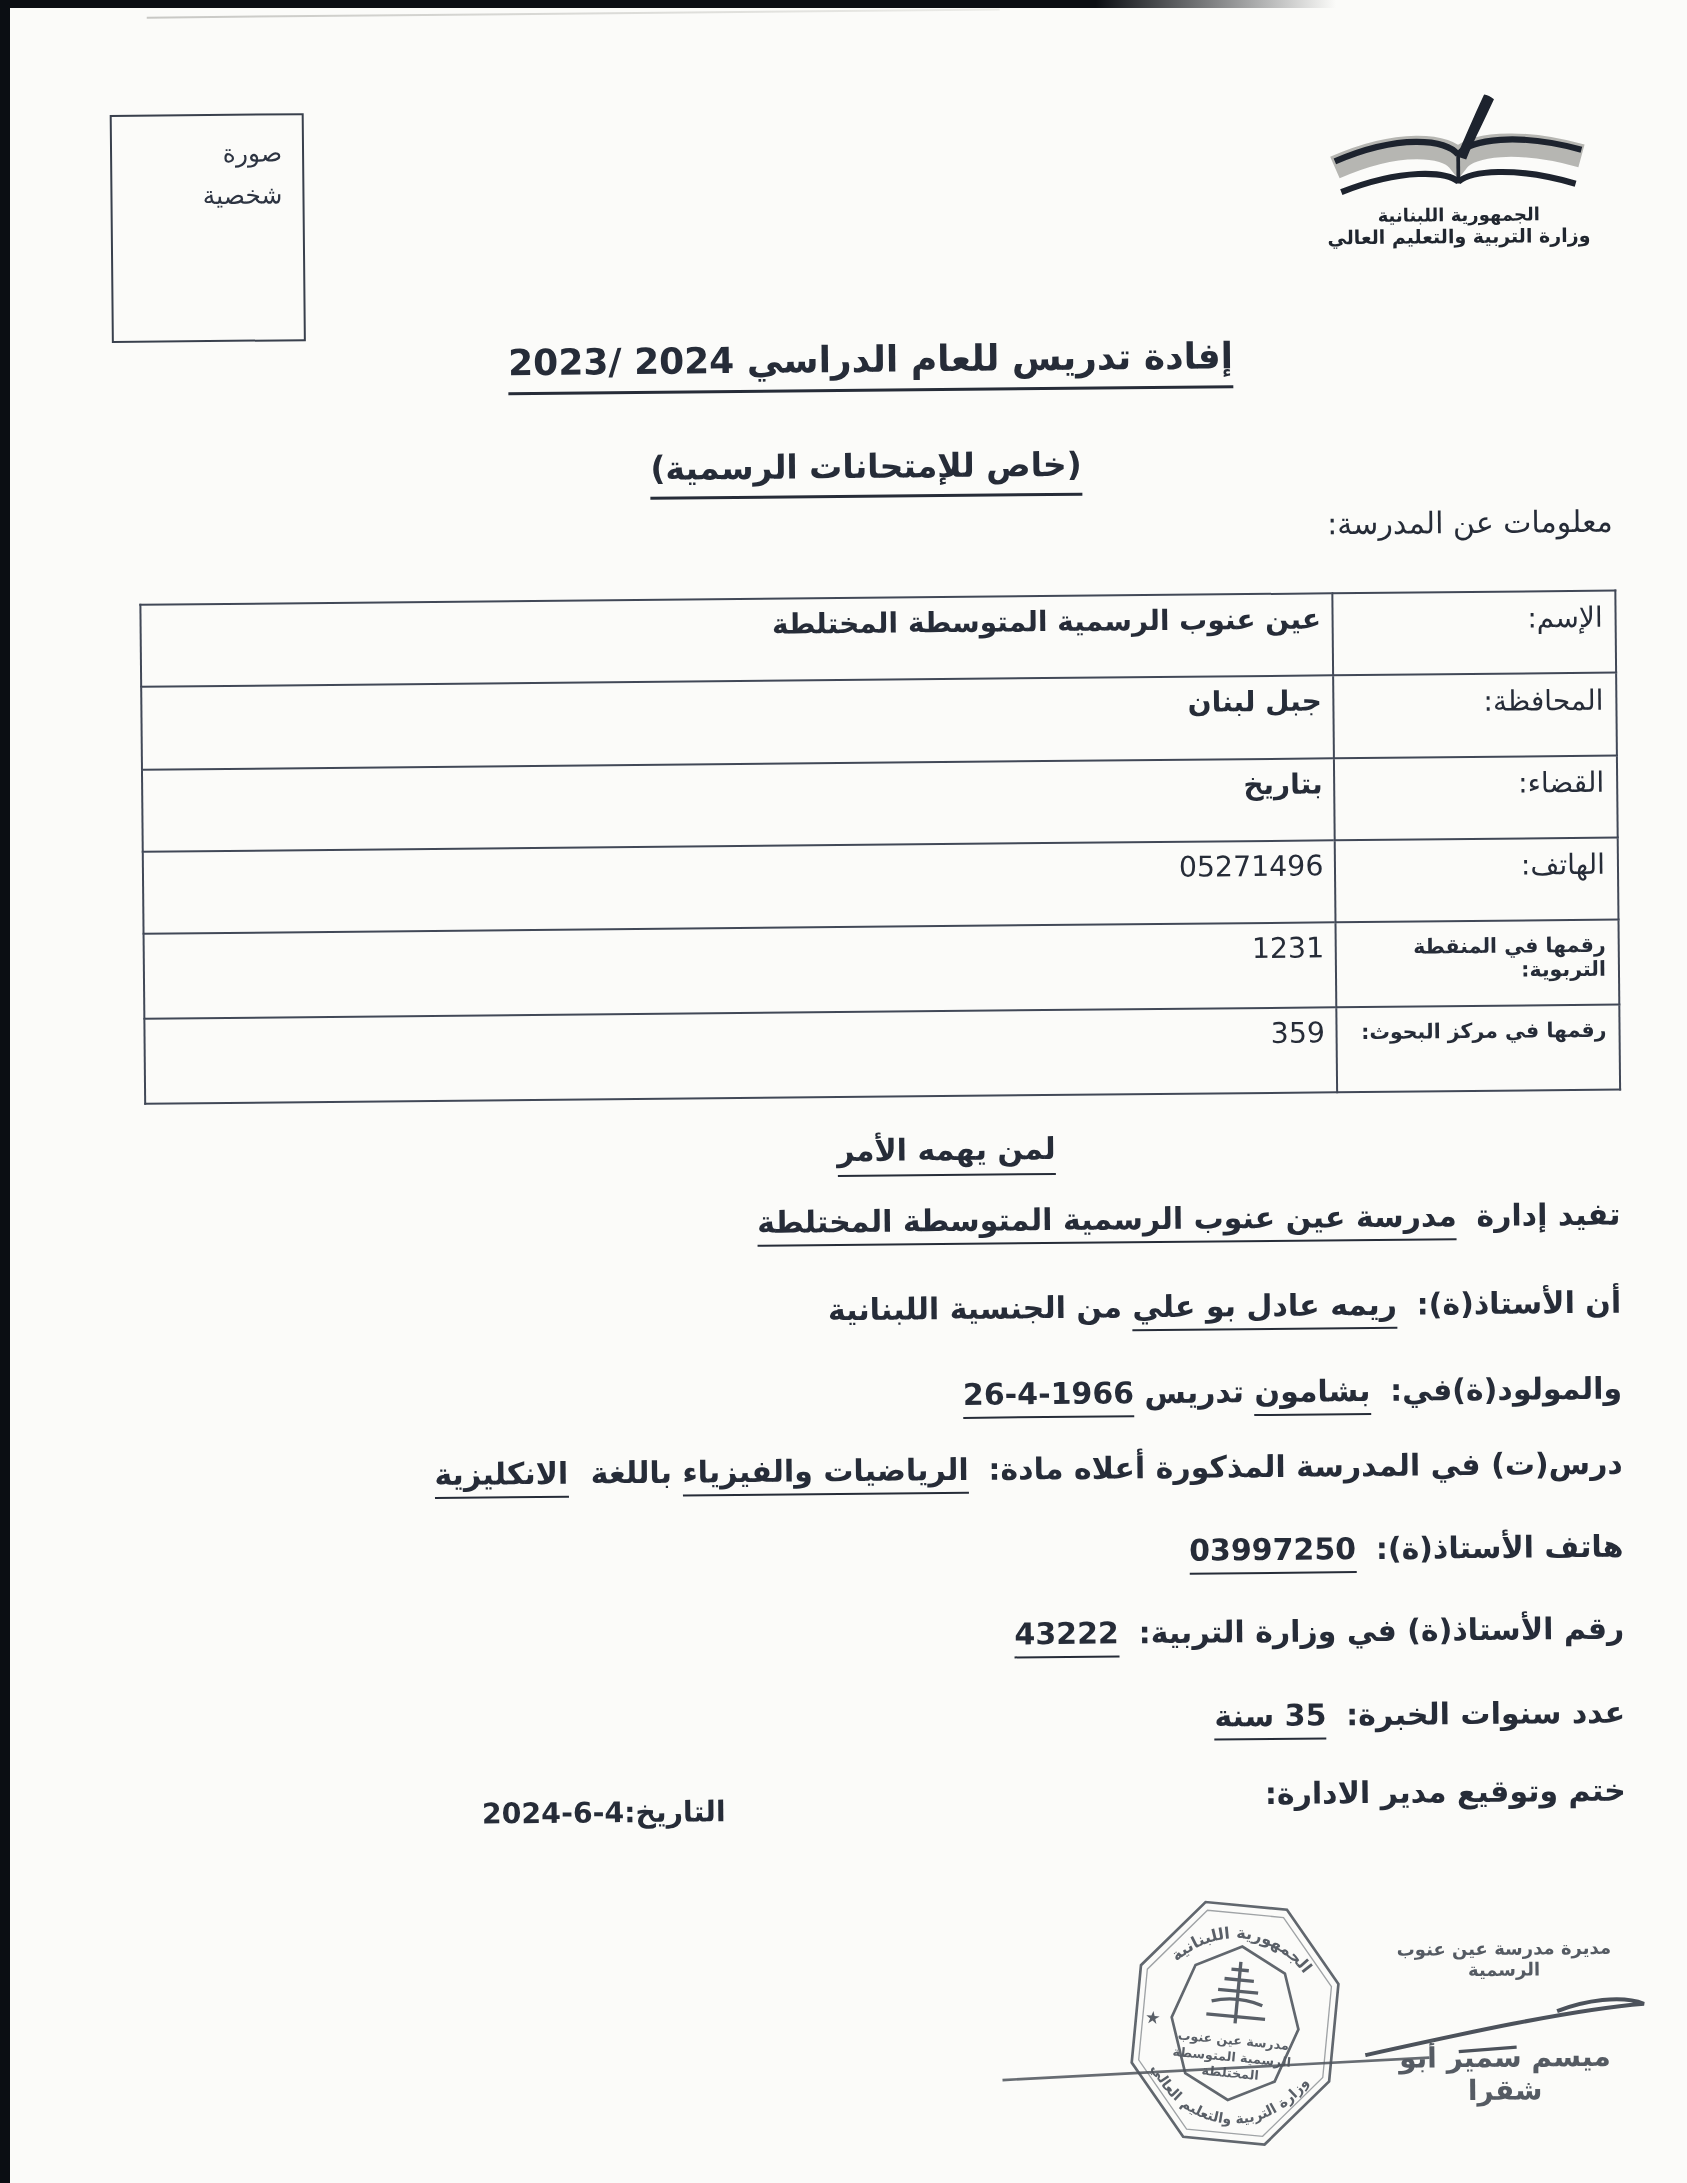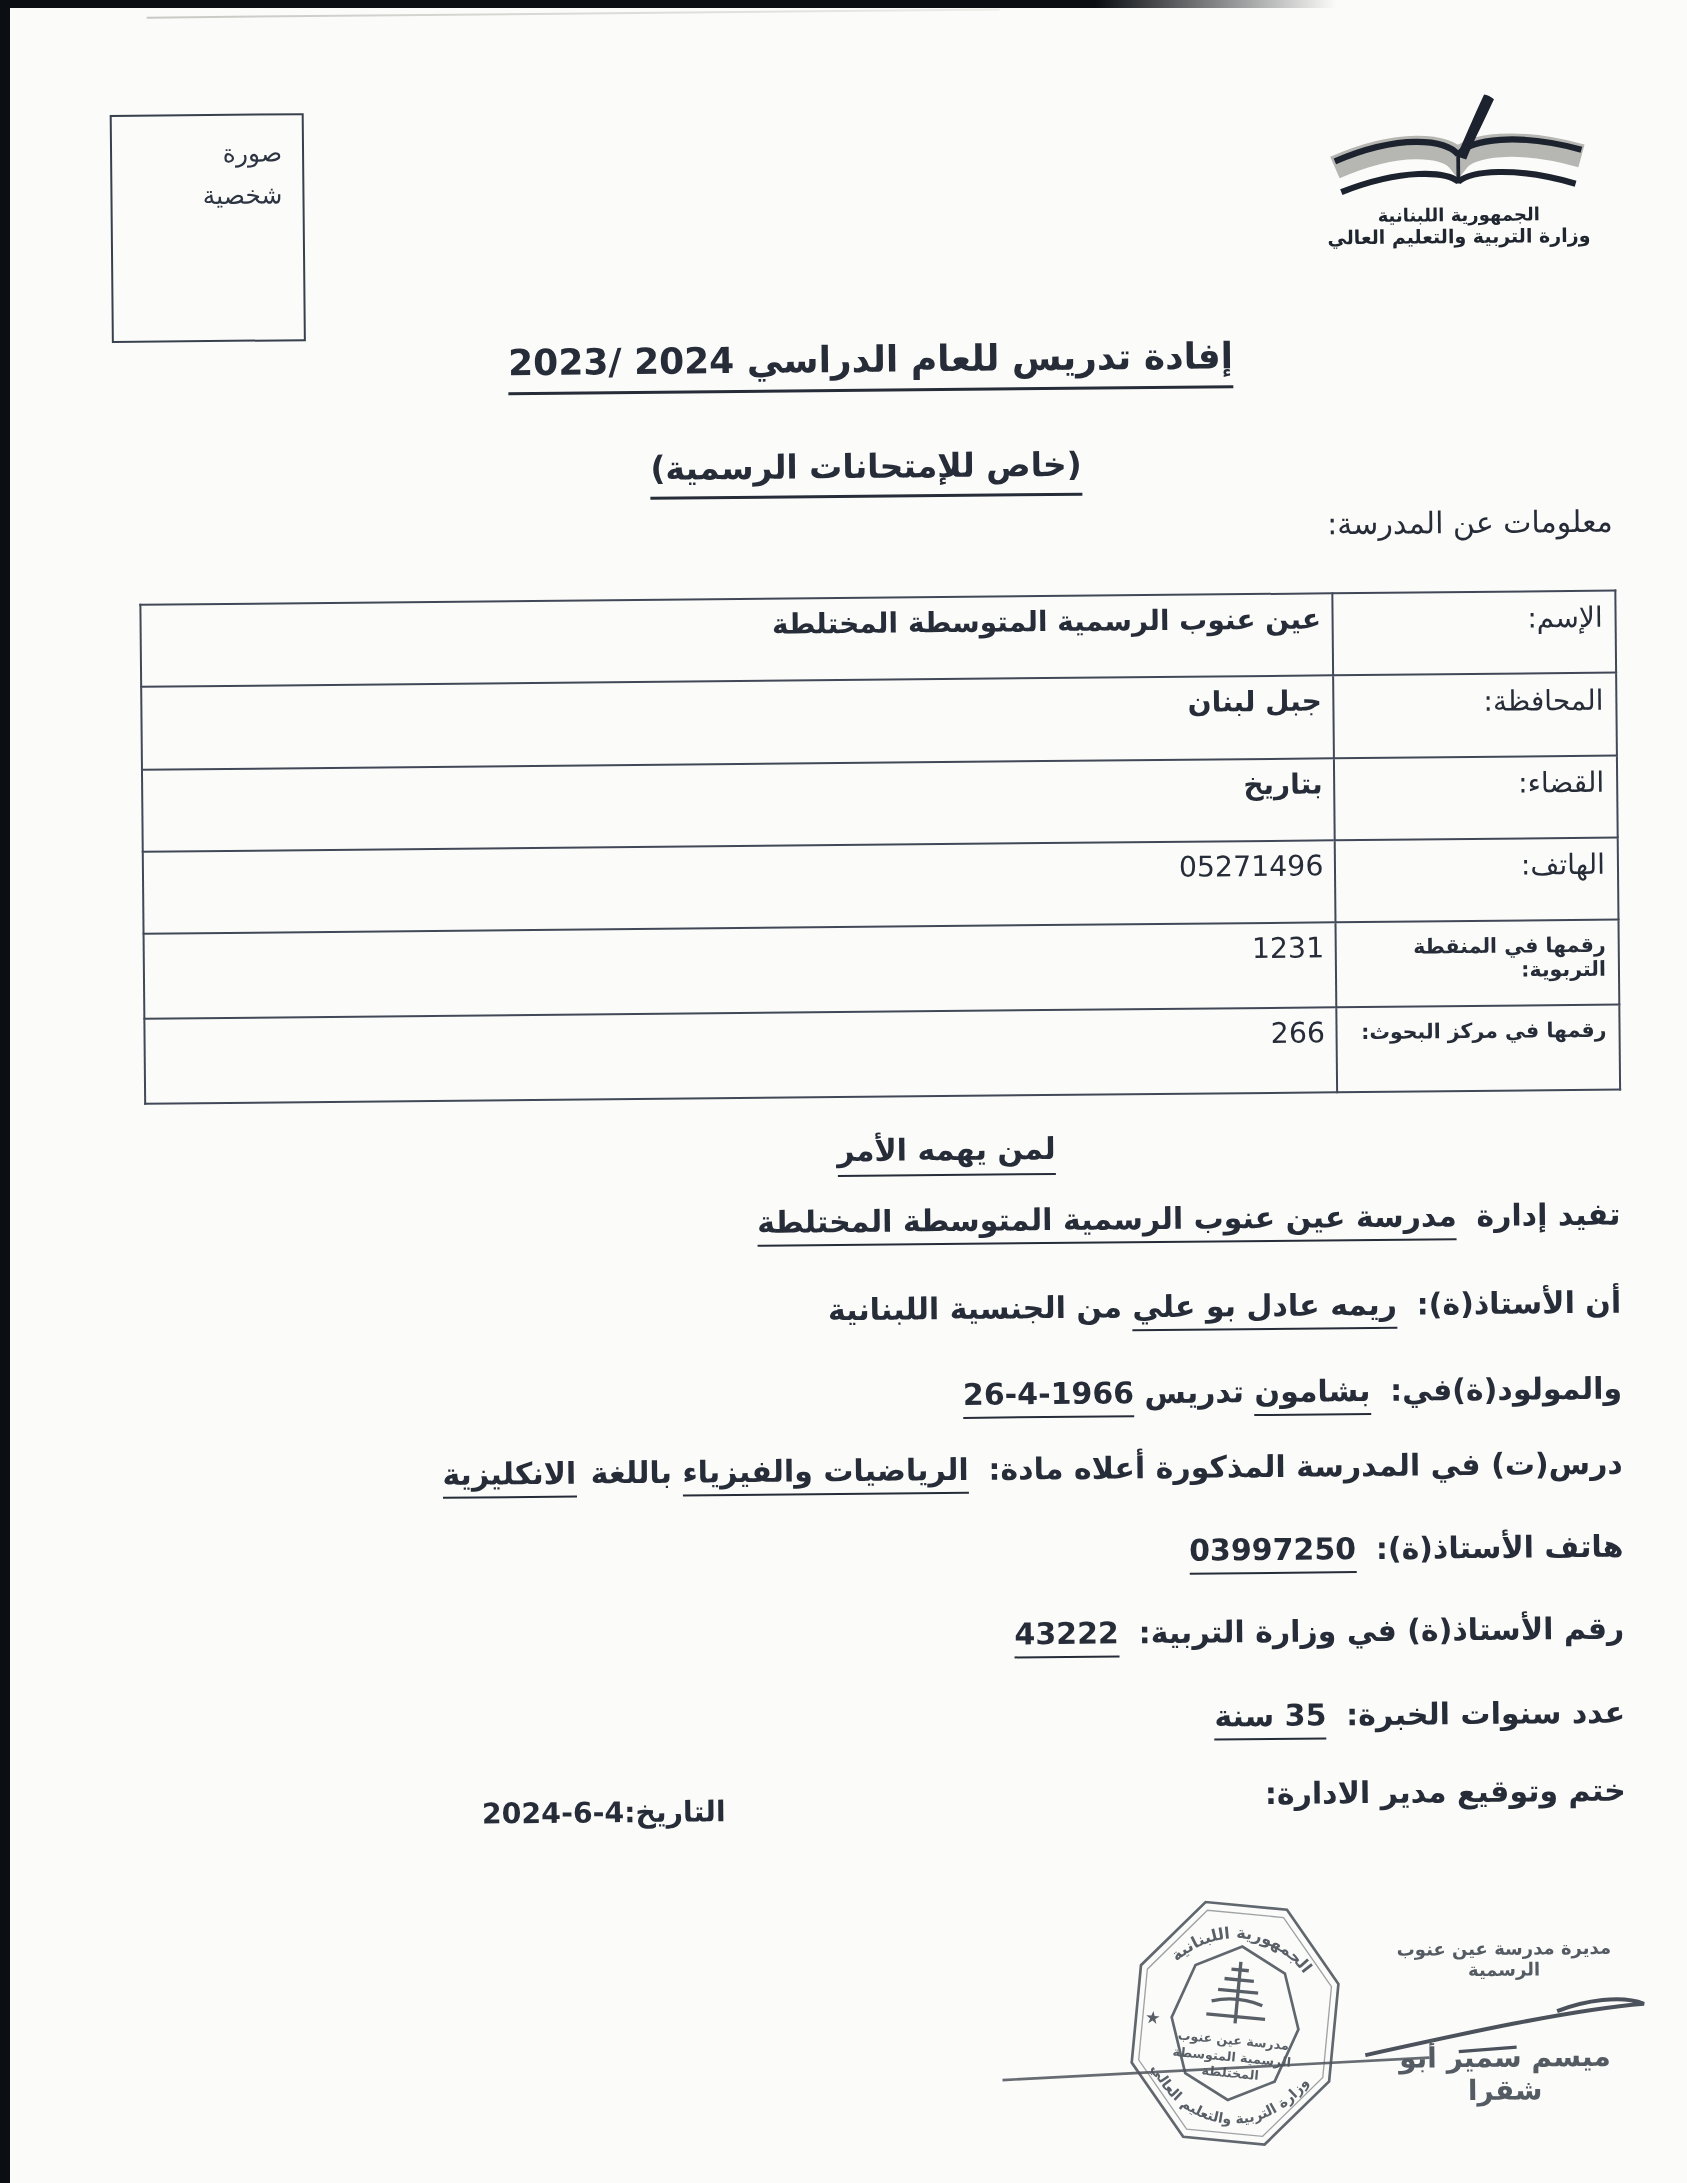--- a/index.html
+++ b/index.html
@@ -47,21 +47,21 @@
 
   
   .to-whom{right:634px;top:1133px;font-size:30px;font-weight:bold;direction:rtl;
     border-bottom:2.6px solid #262c38;padding-bottom:6.6px;}
   .body-lines{position:absolute;left:60px;right:70px;top:0;height:2183px;direction:rtl;}
   .bline{position:absolute;right:0;font-size:30px;font-weight:bold;white-space:nowrap;direction:rtl;}
   .l1{top:1204px;}.l2{top:1292px;}.l3{top:1378px;}.l4{top:1453px;}
   .l5{top:1536px;}.l6{top:1618px;}.l7{top:1702px;}.l8{top:1780px;}
   .useg{border-bottom:2.6px solid #262c38;padding-bottom:5.3px;}
   .gap{margin-left:9.3px;}
-  .gap-wide{margin-left:4px;}
+  .gap-wide{margin-left:12px;}
   .date-label{left:473px;top:1794px;font-size:28.4px;font-weight:bold;direction:rtl;}
 
   
   .stamp{left:1110px;top:1893px;width:228px;height:268px;transform:rotate(6deg);opacity:.92;}
   .stamp text{fill:#4c525b;font-family:"DejaVu Sans",sans-serif;font-weight:bold;}
 
   
   .signature{right:48px;top:1944px;width:291px;text-align:center;color:#555b63;direction:rtl;}
   .sig-title{font-size:18px;font-weight:bold;letter-spacing:0.7px;}
   .sig-stroke{margin-top:2.6px;}
@@ -128,21 +128,21 @@
       <tr>
         <td class="lbl">الهاتف:</td>
         <td class="val"><span class="v-num">05271496</span></td>
       </tr>
       <tr class="small-lbl">
         <td class="lbl">رقمها في المنقطة التربوية:</td>
         <td class="val"><span class="v-num">1231</span></td>
       </tr>
       <tr class="small-lbl">
         <td class="lbl">رقمها في مركز البحوث:</td>
-        <td class="val"><span class="v-num">266</span></td>
+        <td class="val"><span class="v-num">359</span></td>
       </tr>
     </tbody>
       </table>
   </div>
 
   <div class="abs to-whom">لمن يهمه الأمر</div>
 
   <div class="body-lines">
     <div class="bline l1">
       <span class="gap">تفيد إدارة</span>

